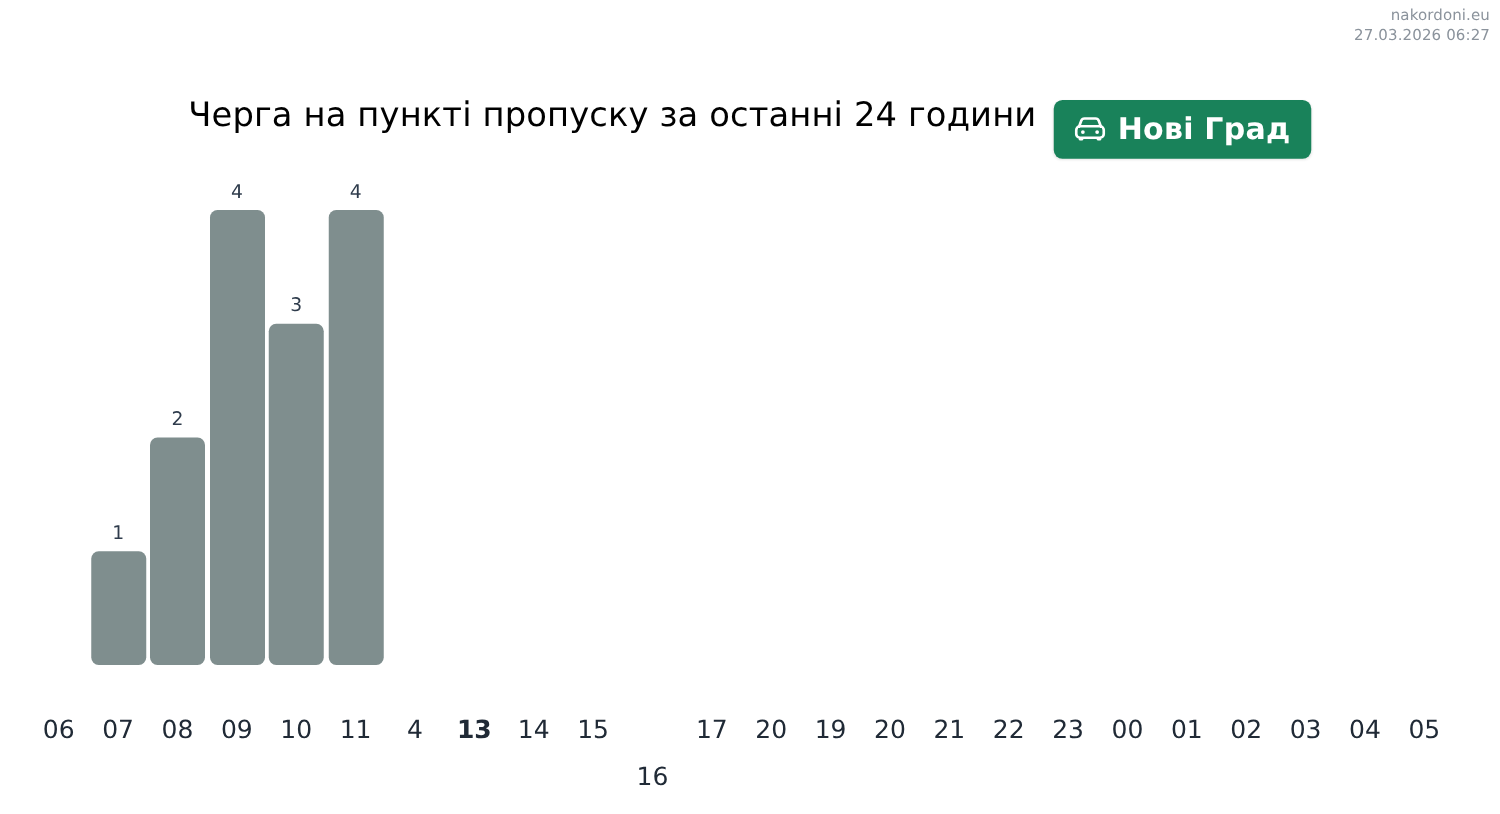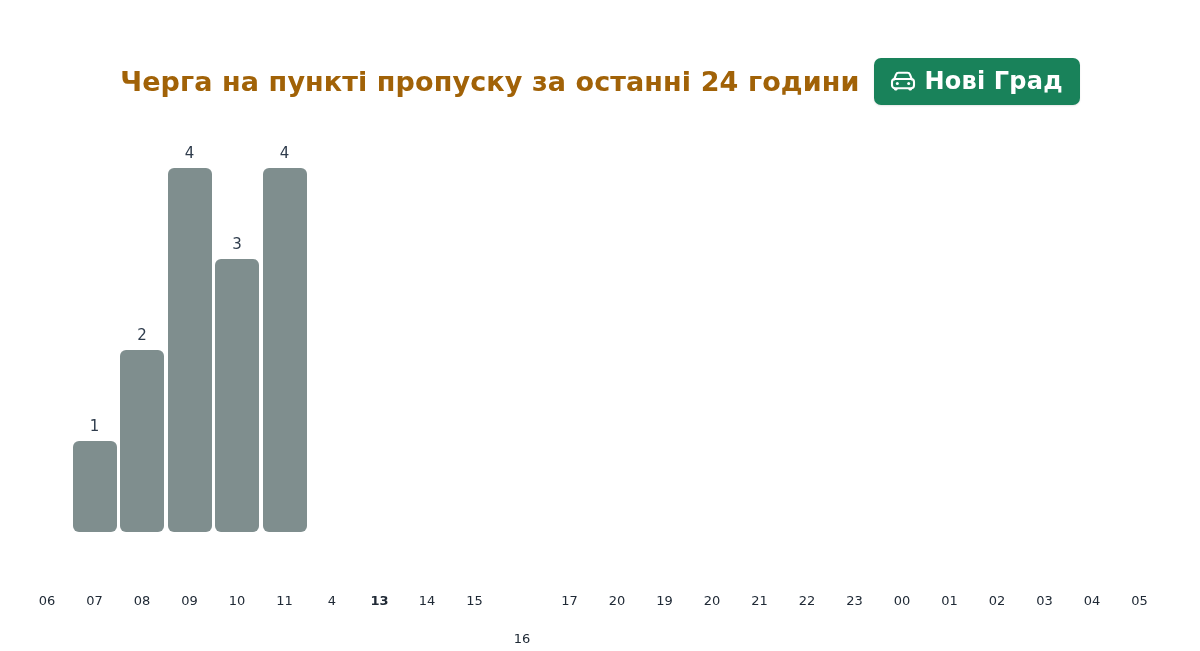--- a/index.html
+++ b/index.html
@@ -44,34 +44,35 @@
     top: 58px;
     left: 0;
     width: 1200px;
     display: flex;
     align-items: center;
     justify-content: center;
     gap: 14px;
   }
   .chart-title {
     font-size: 27px;
-    font-weight: 700;
-    color: #a16207;
+    font-weight: 400;
+    color: #000000;
     white-space: nowrap;
     letter-spacing: 0.1px;
   }
 
   .badge {
     display: inline-flex;
     align-items: center;
     gap: 8px;
     background: #19825a;
     border-radius: 7px;
     padding: 9px 17px 10px 15px;
     box-shadow: 0 1px 2px rgba(0,0,0,0.10);
+    margin-top: 22px;
   }
   .badge .badge-label {
     font-size: 24px;
     font-weight: 700;
     color: #ffffff;
     white-space: nowrap;
     letter-spacing: 0.2px;
   }
   .badge .car-icon {
     display: inline-flex;
@@ -114,33 +115,37 @@
   
   .xaxis {
     position: absolute;
     left: 0;
     top: 572px;
     width: 1200px;
     height: 22px;
   }
   .xtick {
     position: absolute;
-    top: 18px;
+    top: 0;
     width: 44px;
     text-align: center;
-    font-size: 13px;
+    font-size: 20px;
     color: #202a36;
     line-height: 22px;
   }
 </style>
 </head>
 <body>
 
 <div class="page">
 
+  <div class="watermark">
+    <div class="site">nakordoni.eu</div>
+    <div class="stamp">27.03.2026 06:27</div>
+  </div>
 
   <div class="title-row">
     <div class="chart-title">Черга на пункті пропуску за останні 24 години</div>
     <div class="badge">
       <span class="car-icon">
         <svg width="28" height="22" viewBox="0 0 28 22" aria-hidden="true">
           <path d="M5.2 9.4 L7.0 4.6 C7.4 3.5 8.4 2.8 9.6 2.8 L18.4 2.8 C19.6 2.8 20.6 3.5 21.0 4.6 L22.8 9.4" fill="none" stroke="#ffffff" stroke-width="2.1" stroke-linecap="round" stroke-linejoin="round"></path>
           <rect x="3.0" y="9.0" width="22" height="9.2" rx="3.0" fill="none" stroke="#ffffff" stroke-width="2.1"></rect>
           <circle cx="8.3" cy="13.6" r="1.5" fill="#ffffff"></circle>
           <circle cx="19.7" cy="13.6" r="1.5" fill="#ffffff"></circle>

